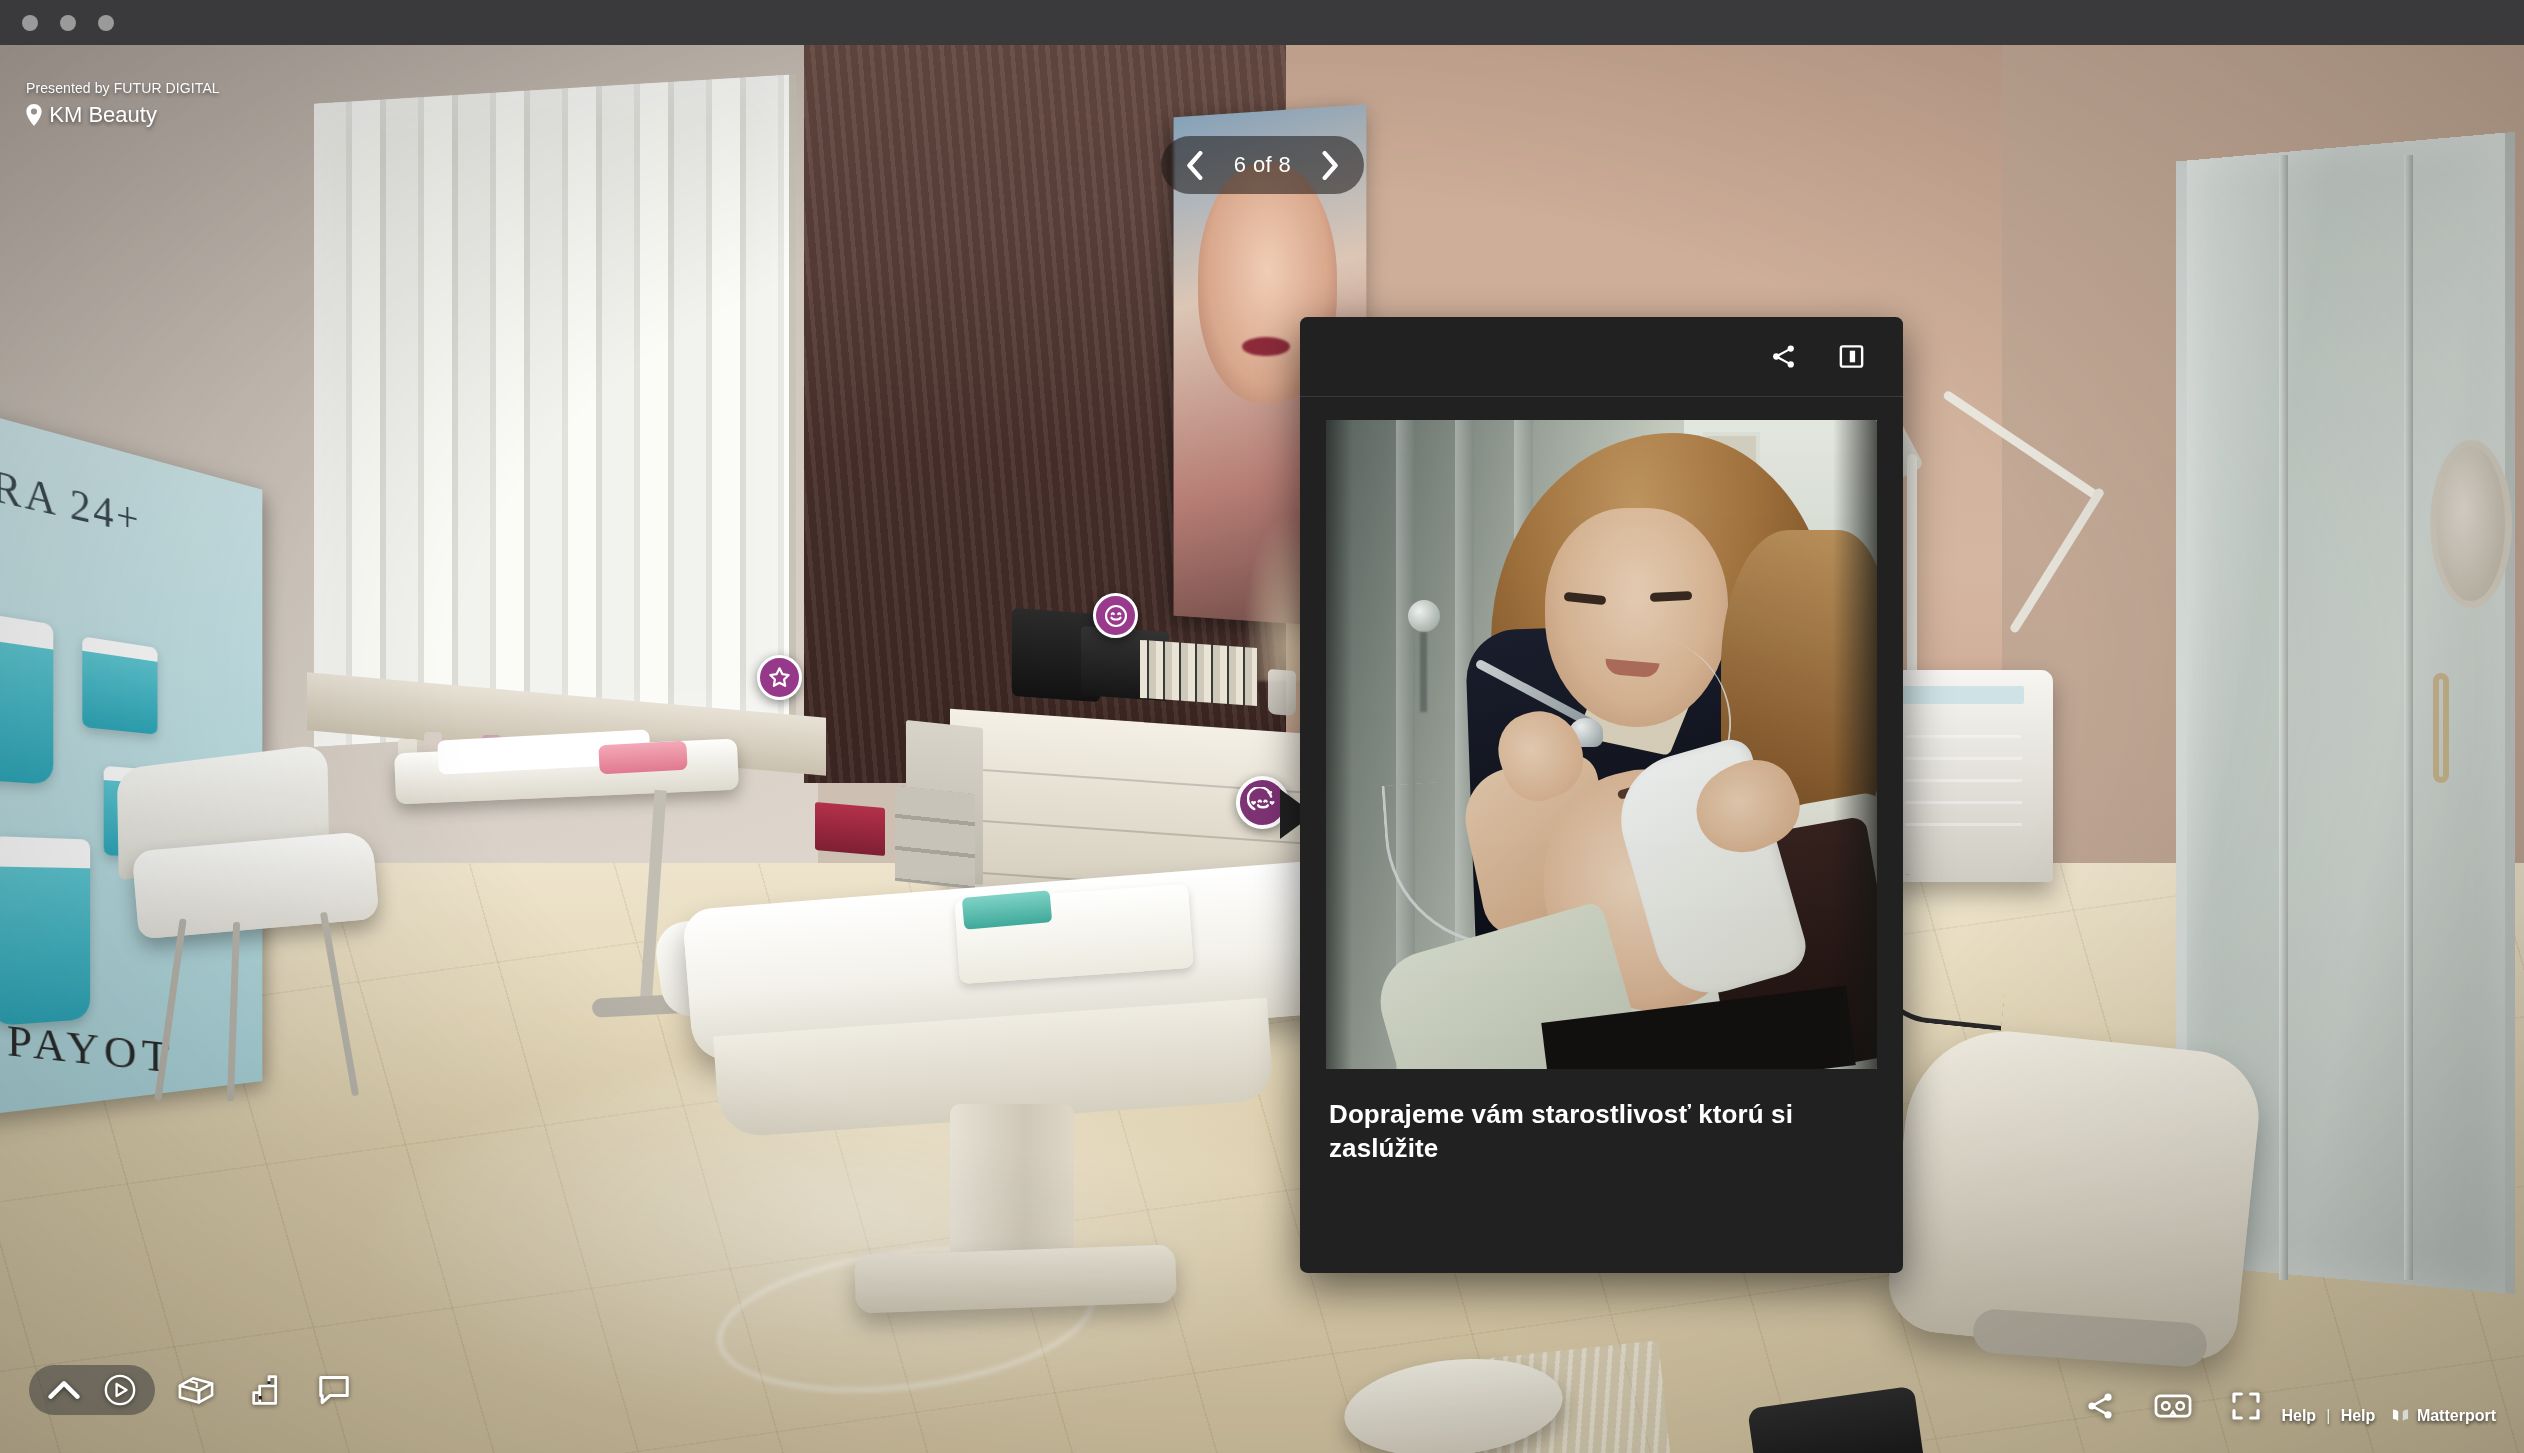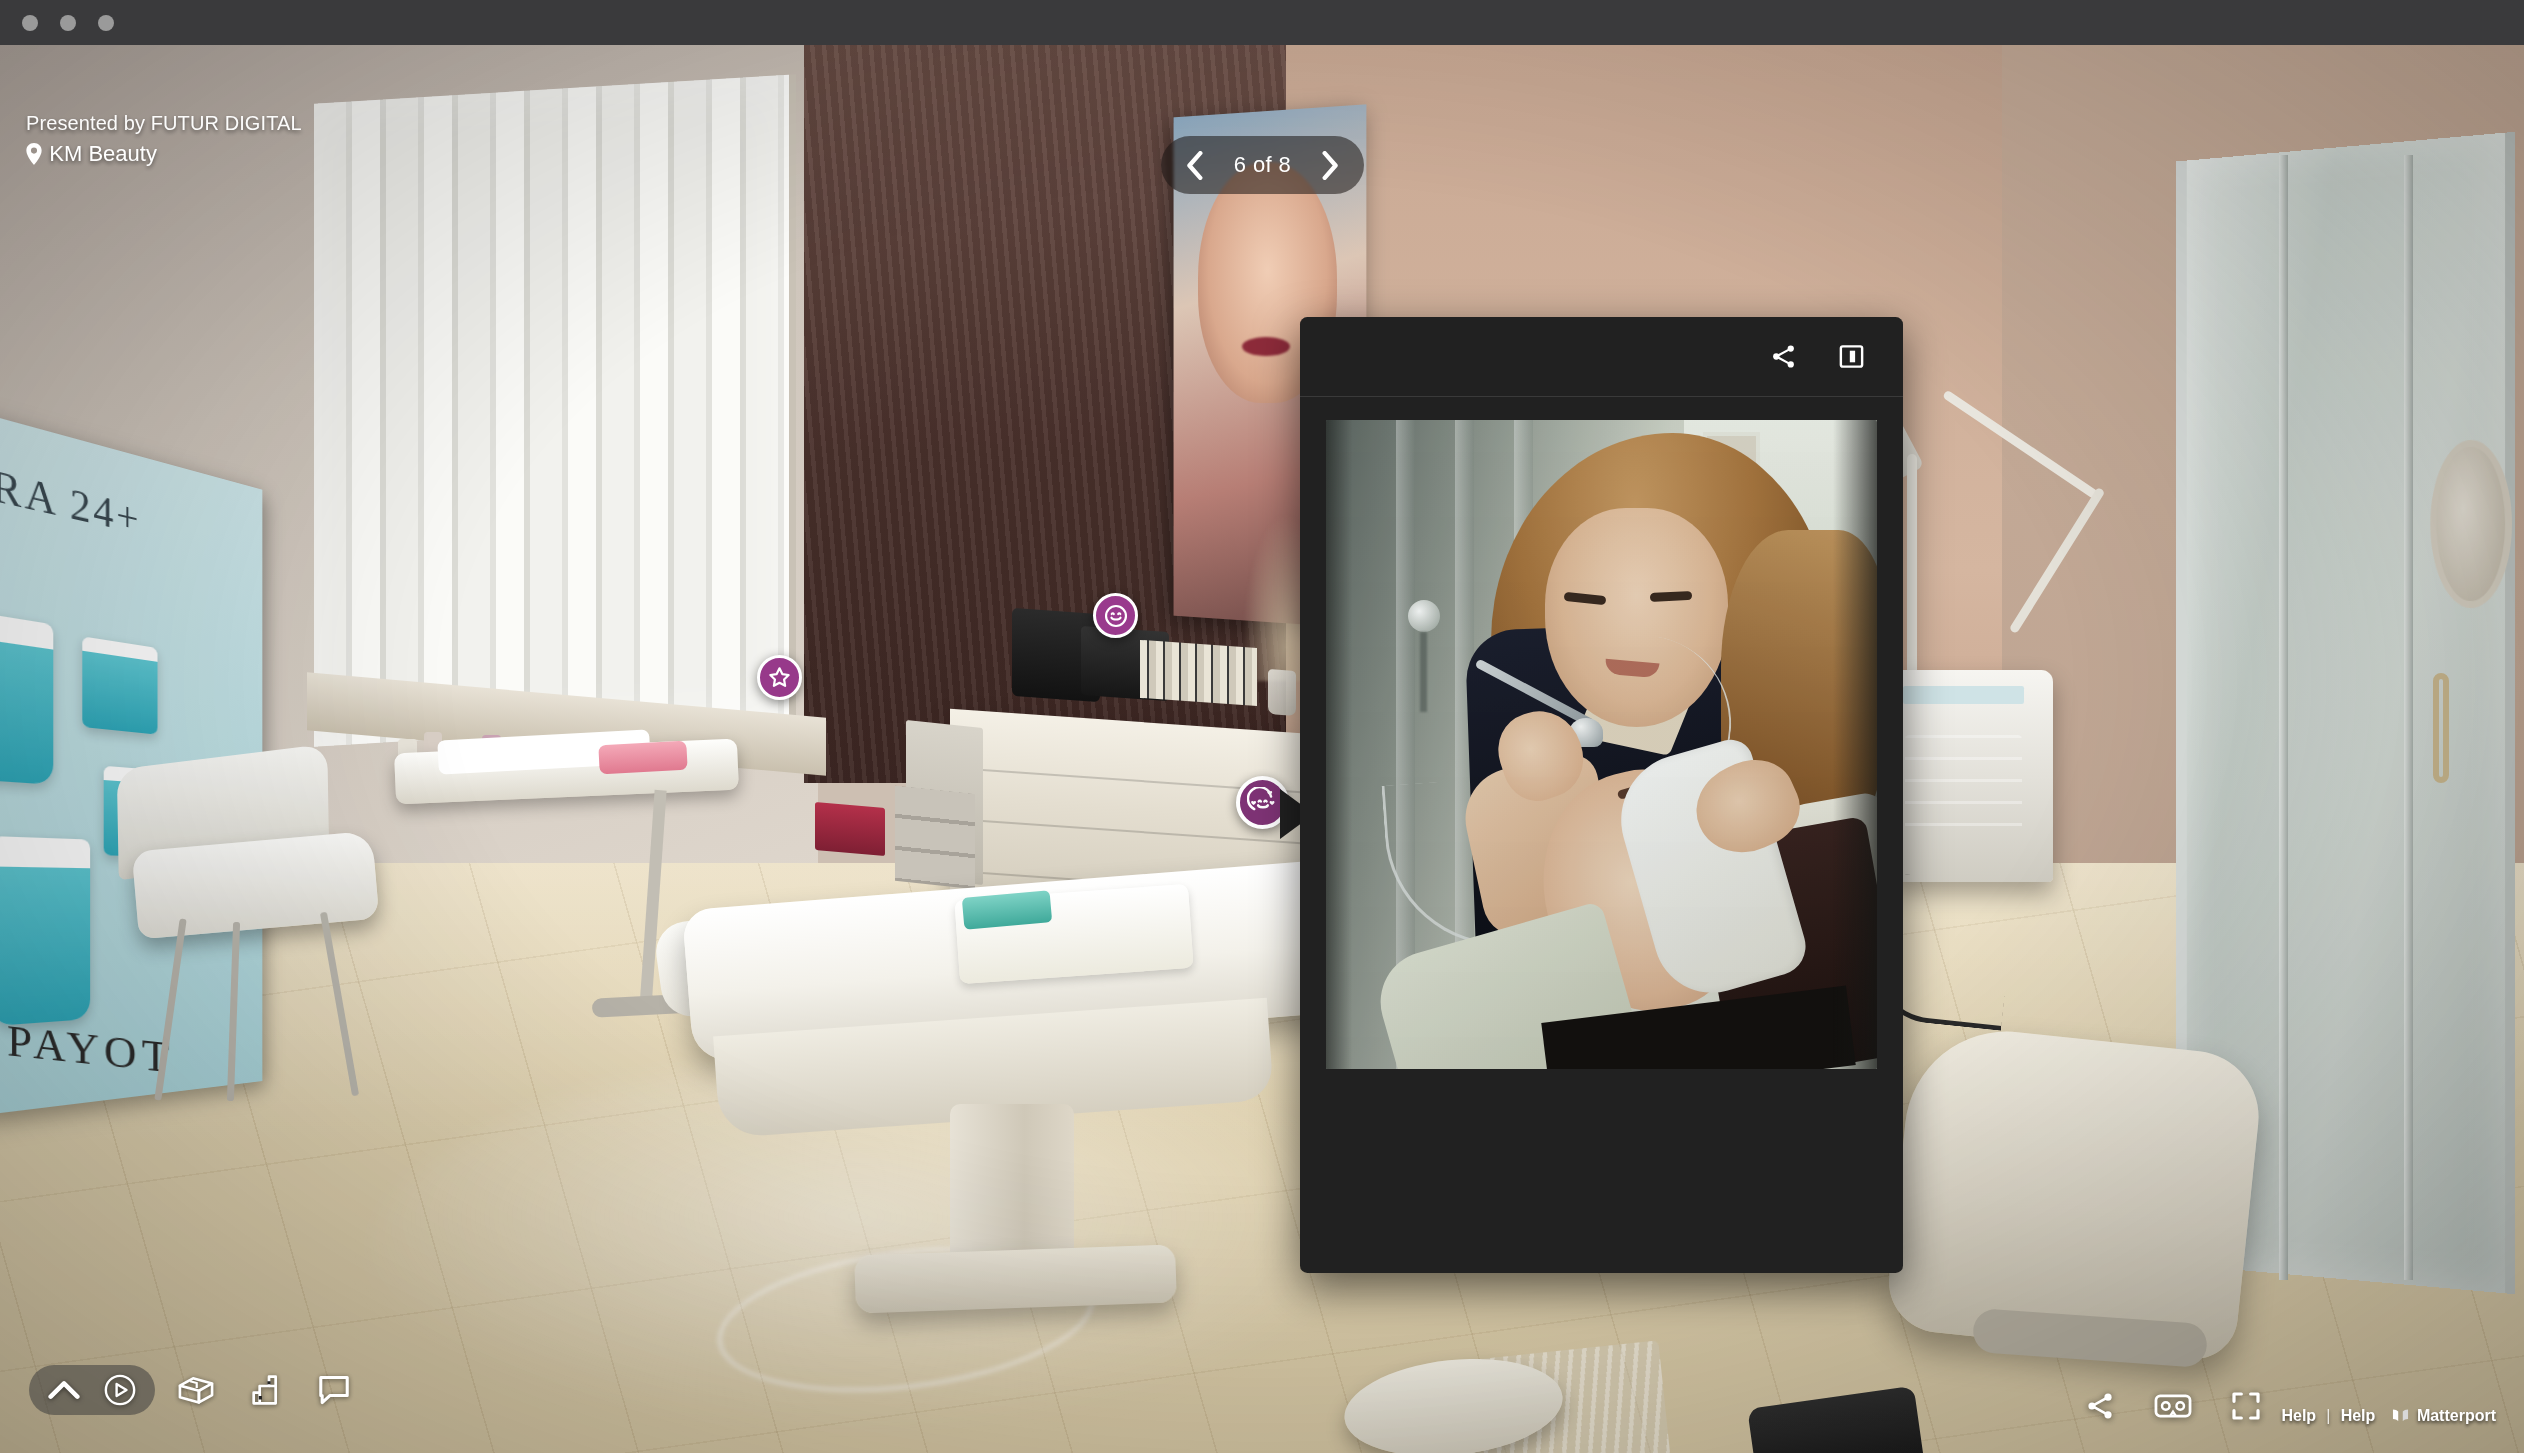--- a/index.html
+++ b/index.html
@@ -380,21 +380,21 @@
 
   
   #vignette {
     position: absolute; inset: 0; pointer-events: none;
     background: radial-gradient(ellipse at 50% 45%, rgba(0,0,0,0) 45%, rgba(0,0,0,.26) 100%);
   }
 
   
   #branding { position: absolute; left: 26px; top: 35px; color: #fff;
               text-shadow: 0 1.5px 4.4px rgba(0,0,0,.55); }
-  #presented-by { font-size: 20px; font-weight: 400; letter-spacing: 0.1px; opacity: .96; margin-top: 32px; }
+  #presented-by { font-size: 14px; font-weight: 400; letter-spacing: 0.1px; opacity: .96; }
   #tour-title-row { display: flex; align-items: center; gap: 7.3px; margin-top: 5.8px; }
   #tour-title { font-size: 22px; font-weight: 400; }
   .pin-icon { width: 16px; height: 22px; position: relative; }
   .pin-icon svg { display: block; }
 
   
   #nav-pill {
     position: absolute; left: 1161px; top: 91px;
     width: 203px; height: 58px; border-radius: 29px;
     background: rgba(25,20,18,.55);
@@ -847,20 +847,21 @@
           <div id="ph-hand2"></div>
           <div id="ph-towel"></div>
           <div id="ph-blackcloth"></div>
 
           <div id="photo-tint"></div>
           <div id="photo-leftedge"></div>
           <div id="photo-darkedge"></div>
         </div>
       </div>
 
+      <div id="panel-caption">Doprajeme vám starostlivosť ktorú si zaslúžite</div>
     </div>
 
     <div id="bottom-left">
       <div id="tool-pill">
         <div class="tool-btn">
           <svg width="32" height="22" viewBox="0 0 24 16">
             <path d="M2 13L12 3l10 10" stroke="#fff" stroke-width="3.4" fill="none" stroke-linecap="round" stroke-linejoin="round"></path>
           </svg>
         </div>
         <div class="tool-btn">

